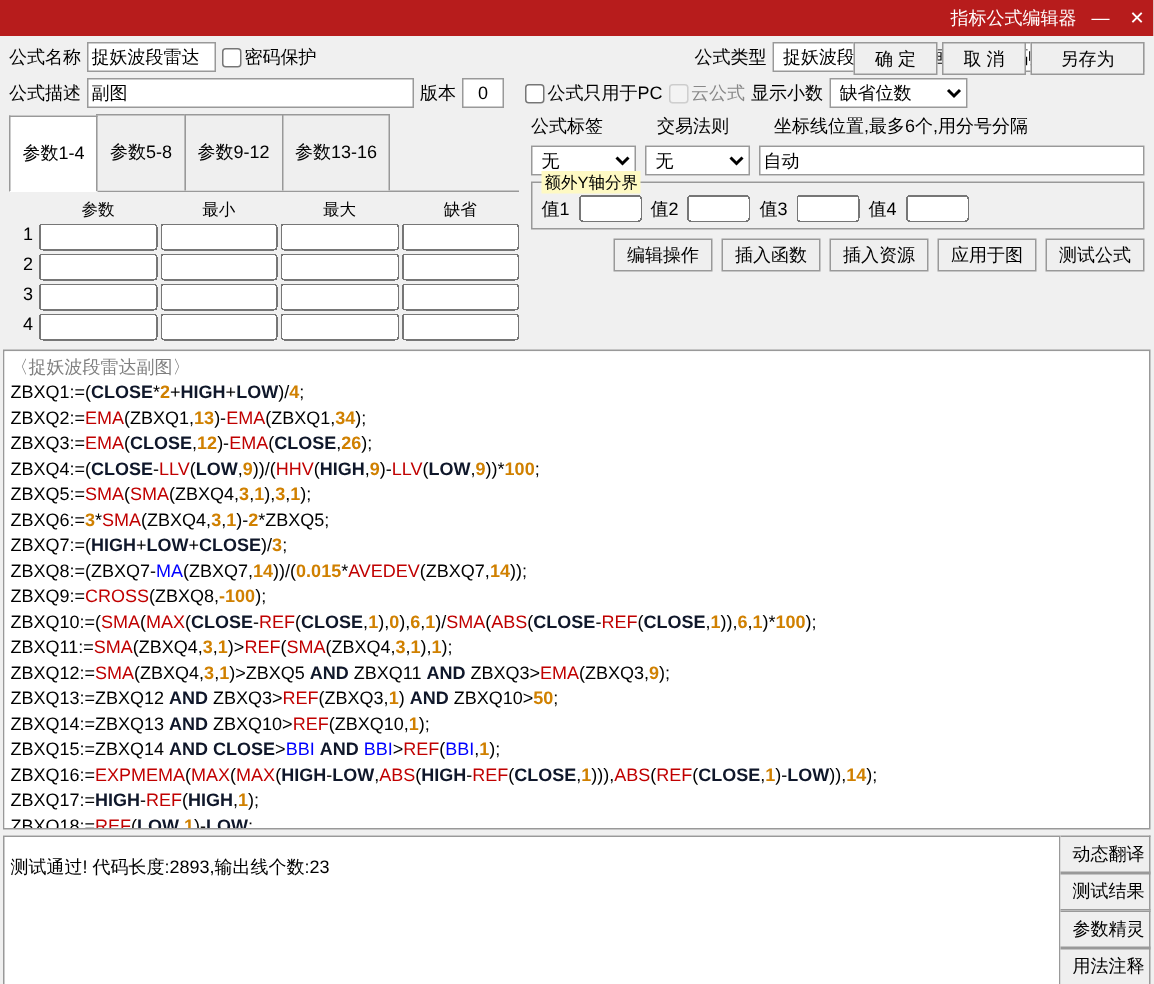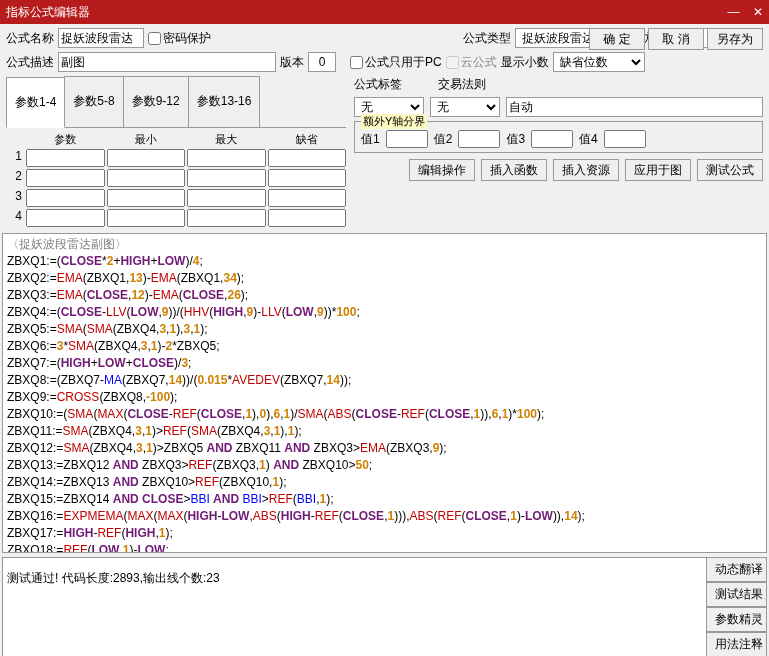--- a/index.html
+++ b/index.html
@@ -1,17 +1,17 @@
 <!DOCTYPE html>
 <html><head>
 <meta charset="utf-8">
 <style>
 *{box-sizing:border-box;margin:0;padding:0;font-family:"Microsoft YaHei","SimSun",sans-serif;font-size:12px}
 body{background:#f0f0f0;width:769px;height:656px;overflow:hidden}
-.titlebar{background:#b71c1c;color:#fff;height:24px;display:flex;align-items:center;padding:0 6px;justify-content:space-between}
+.titlebar{background:#b71c1c;color:#fff;height:24px;display:flex;align-items:center;padding:0 6px;justify-content:flex-end}
 .titlebar .btns span{margin-left:10px;cursor:pointer}
 .toprow{display:flex;padding:4px 6px 2px;gap:4px;align-items:center}
 .midrow{display:flex;padding:2px 6px;gap:4px;align-items:center}
 .lbl{white-space:nowrap}
 input[type=text],select{border:1px solid #999;height:20px;padding:0 2px;background:#fff}
 .btn{border:1px solid #999;background:#efefef;height:22px;padding:0 8px;cursor:pointer;white-space:nowrap}
 .ck{display:inline-flex;align-items:center;gap:2px;white-space:nowrap}
 .paramarea{display:flex;padding:2px 6px 6px;gap:8px}
 .paramleft{width:340px}
 .tabs{display:flex;border-bottom:1px solid #999}
@@ -22,21 +22,21 @@
 .pgrid input{width:100%}
 .pgrid .rn{text-align:right;padding-right:2px}
 .paramright{flex:1}
 .rrow{display:flex;gap:6px;align-items:center;margin-bottom:4px}
 .sel{height:20px;border:1px solid #999;background:#fff;padding:0 2px}
 .code{margin:0 2px;border:1px solid #999;background:#fff;height:320px;overflow:auto;font-family:Consolas,"Courier New",monospace;font-size:13px;padding:2px 4px;line-height:16px;white-space:pre}
 .botarea{display:flex;margin:4px 2px 0}
 .status{flex:1;border:1px solid #999;background:#fff;height:102px;padding:12px 4px;font-size:12px}
 .sidebtns{width:60px;display:flex;flex-direction:column}
 .sidebtns .btn{height:25px;border-left:none}
-.c-gray{color:#808080}.c-blue{color:#0000ff}.c-green{color:#701a75;font-weight:bold}.c-red{color:#c00000;font-weight:normal}.c-orange{color:#d08000;font-weight:bold}.c-black{color:#000}
+.c-gray{color:#808080}.c-blue{color:#0000ff}.c-green{color:#0f172a;font-weight:bold}.c-red{color:#c00000;font-weight:normal}.c-orange{color:#d08000;font-weight:bold}.c-black{color:#000}
 .rightbtncol{display:flex;flex-direction:row;gap:3px;margin-left:4px}
 .fldset{border:1px solid #999;padding:4px 6px;position:relative;margin-top:2px}
 .fldset .lg{position:absolute;top:-8px;left:6px;background:#fef9c3;padding:0 2px;font-size:11px}
 </style>
 </head>
 <body>
 
 <div class="titlebar">
   <span>指标公式编辑器</span>
   <span class="btns">
@@ -53,21 +53,21 @@
       <span>密码保护</span>
     </label>
   <span style="flex:1"></span>
   <span class="lbl">公式类型</span>
   <select class="sel" style="width:100px"><option>捉妖波段雷达</option></select>
   <span class="lbl">画线方法</span>
   <select class="sel" style="width:92px"><option>副图</option></select>
   <div class="rightbtncol" style="position:absolute;right:6px;top:28px">
     <button class="btn" style="width:56px">确 定</button>
     <button class="btn" style="width:56px">取 消</button>
-    <button class="btn" style="width:56px">另存为</button>
+    <button class="btn" style="width:76px">另存为</button>
   </div>
 </div>
 
 <div class="midrow">
   <span class="lbl">公式描述</span>
   <input type="text" style="width: 218px;" value="副图">
   <span class="lbl">版本</span>
   <input type="text" style="width: 28px; text-align: center;" value="0">
   <span style="width:6px"></span>
   <label class="ck">
@@ -117,20 +117,21 @@
         <input style="">
         <input style="">
     </div>
   </div>
   <div class="paramright">
     <div class="rrow">
       <span class="lbl">公式标签</span>
       <span style="width:24px"></span>
       <span class="lbl">交易法则</span>
       <span style="width:18px"></span>
+      <span class="lbl">坐标线位置,最多6个,用分号分隔</span>
     </div>
     <div class="rrow">
       <select class="sel" style="width:70px"><option>无</option></select>
       <select class="sel" style="width:70px"><option>无</option></select>
       <input type="text" style="flex: 1 1 0%;" value="自动">
     </div>
     <div class="fldset">
       <span class="lg">额外Y轴分界</span>
       <div class="rrow" style="margin:4px 0 0">
         <span>值1</span>

